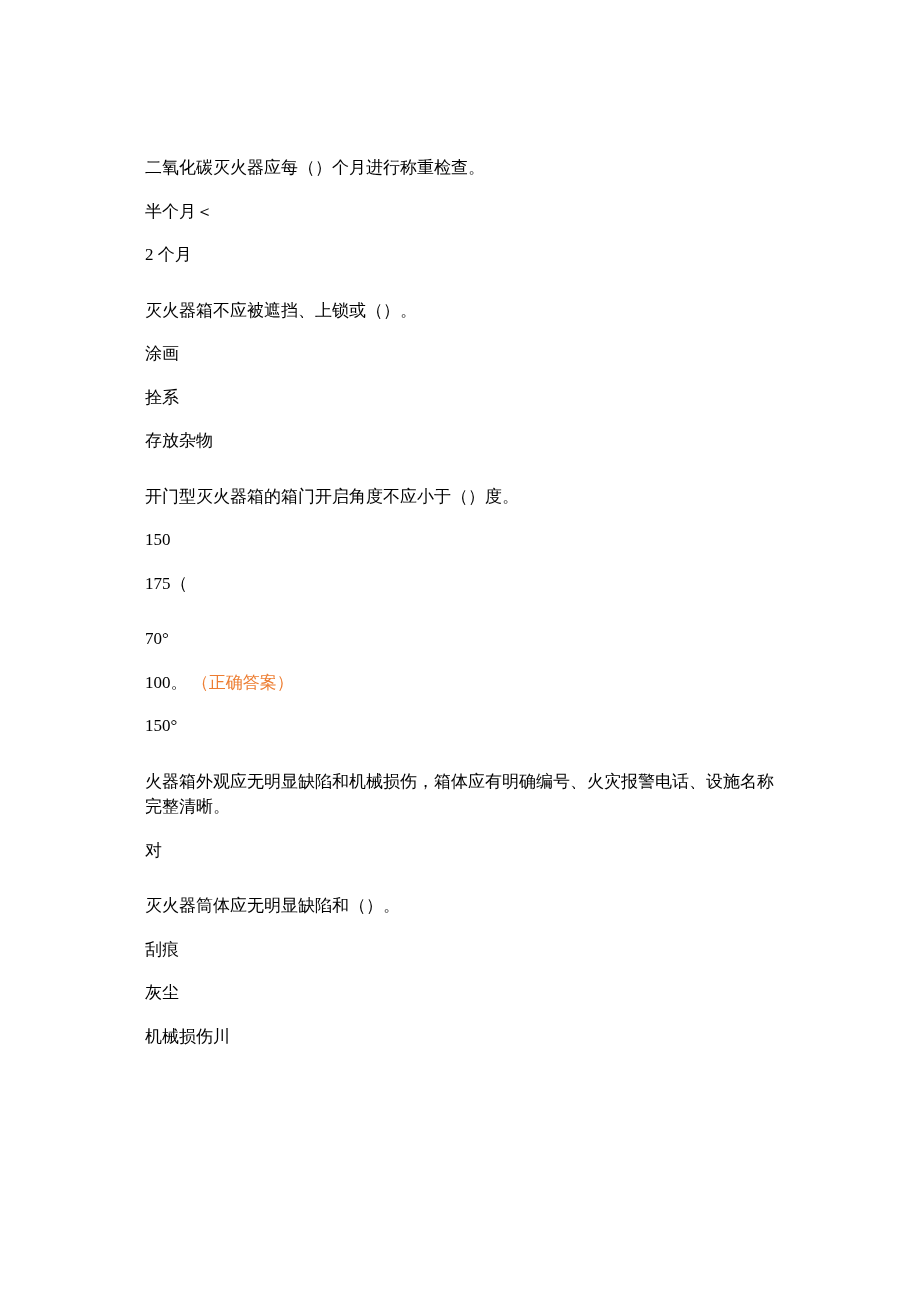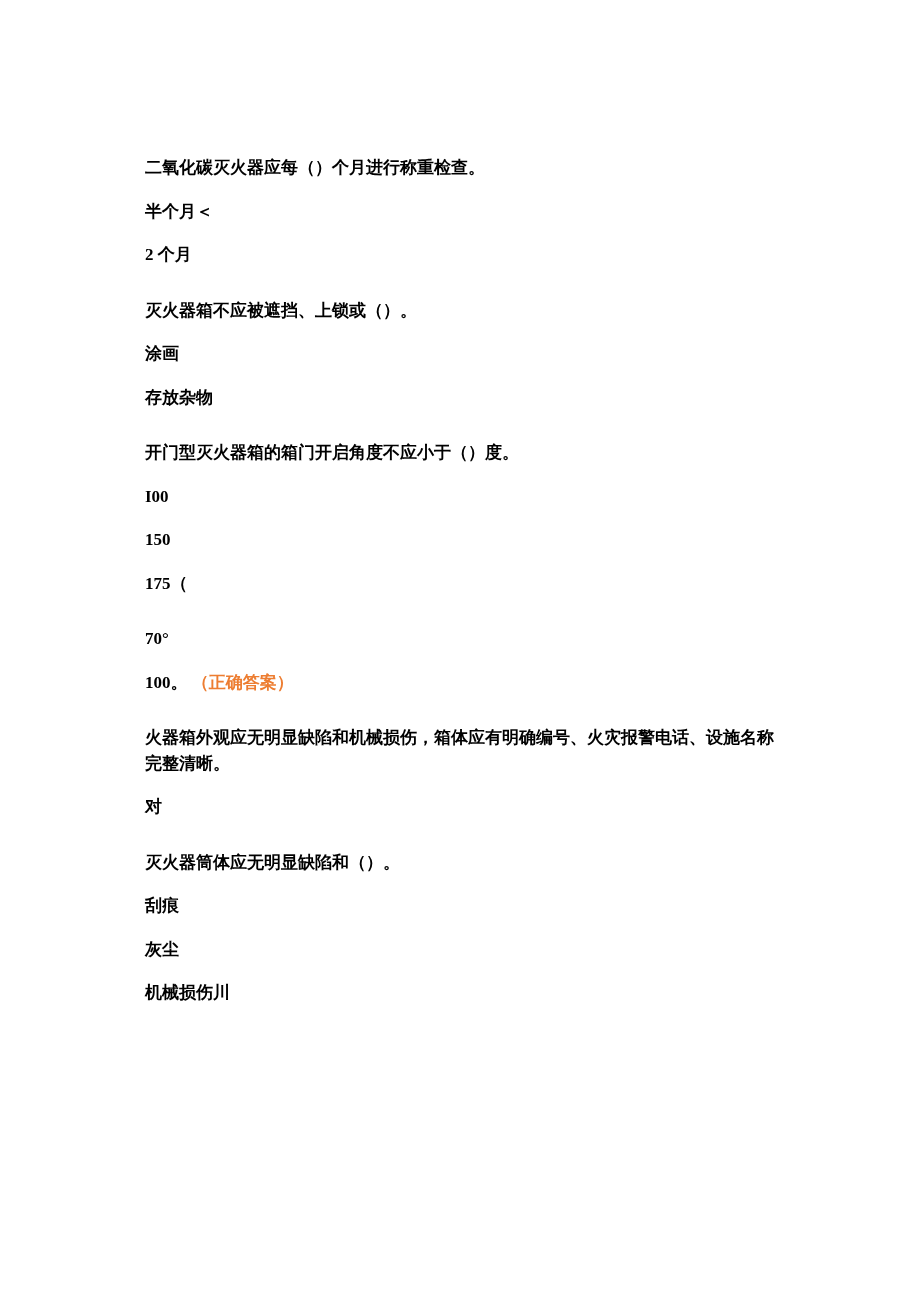--- a/index.html
+++ b/index.html
@@ -8,21 +8,20 @@
       background: #ffffff;
       font-family: "SimSun", "宋体", serif;
       width: 920px;
     }
     .page {
       padding: 155px 145px 100px 145px;
       box-sizing: border-box;
     }
     .question-block {
       margin-bottom: 30px;
-      font-weight: bold;
     }
     .line {
       font-size: 17px;
       line-height: 1.5;
       color: #000000;
       margin-bottom: 18px;
     }
     .line:last-child {
       margin-bottom: 0;
     }
@@ -38,36 +37,37 @@
 
   <div class="question-block">
     <div class="line">二氧化碳灭火器应每（）个月进行称重检查。</div>
     <div class="line">半个月＜</div>
     <div class="line">2 个月</div>
   </div>
 
   <div class="question-block">
     <div class="line">灭火器箱不应被遮挡、上锁或（）。</div>
     <div class="line">涂画</div>
+    <div class="line">拴系</div>
     <div class="line">存放杂物</div>
   </div>
 
   <div class="question-block">
     <div class="line">开门型灭火器箱的箱门开启角度不应小于（）度。</div>
-    <div class="line">I00</div>
     <div class="line">150</div>
     <div class="line">175（</div>
   </div>
 
   <div class="question-block">
     <div class="line">70°</div>
     <div class="line">
       <span>100。</span>
       <span class="correct">（正确答案）</span>
     </div>
+    <div class="line">150°</div>
   </div>
 
   <div class="question-block">
     <div class="line">火器箱外观应无明显缺陷和机械损伤，箱体应有明确编号、火灾报警电话、设施名称完整清晰。</div>
     <div class="line">对</div>
   </div>
 
   <div class="question-block">
     <div class="line">灭火器筒体应无明显缺陷和（）。</div>
     <div class="line">刮痕</div>

